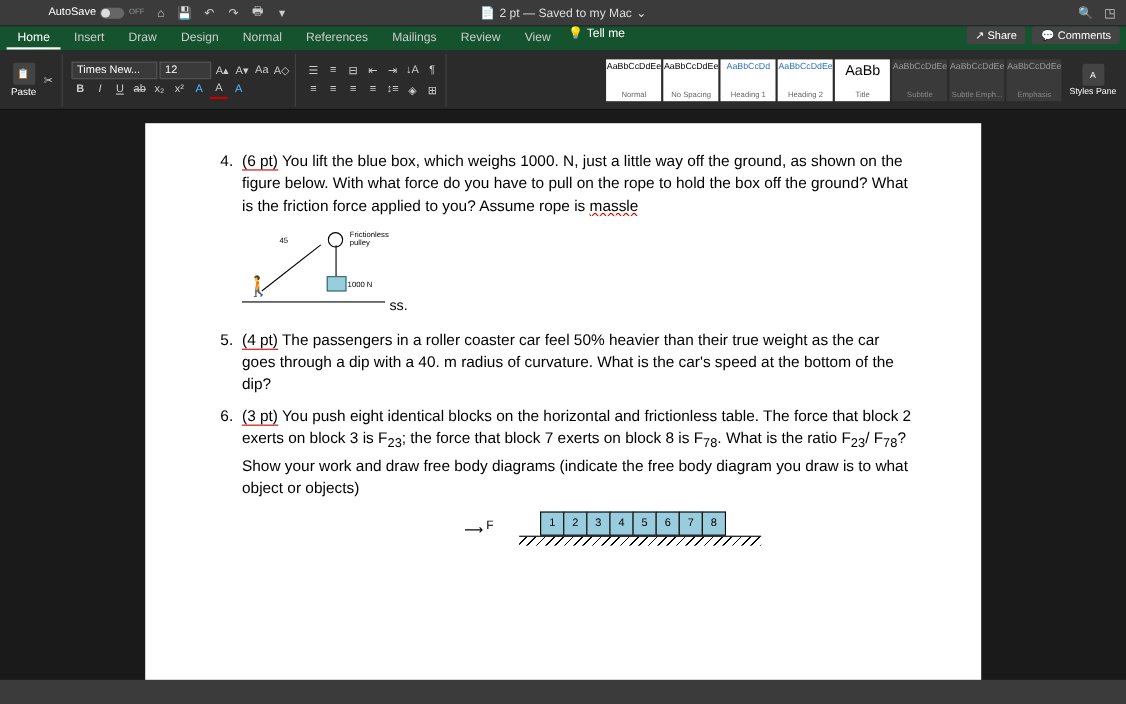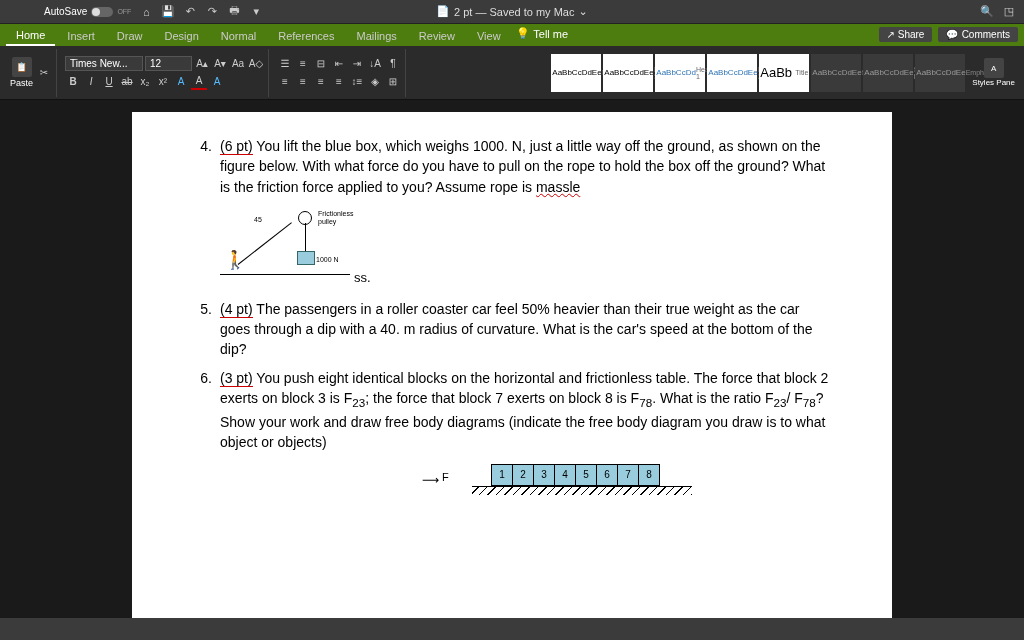--- a/index.html
+++ b/index.html
@@ -4,36 +4,36 @@
 <style>
 * { margin:0; padding:0; box-sizing:border-box; font-family: -apple-system, "Segoe UI", sans-serif; }
 body { background:#1a1a1a; width:1024px; height:640px; overflow:hidden; color:#fff; font-size:11px; }
 .titlebar { background:#3b3b3b; height:24px; display:flex; align-items:center; padding:0 8px; gap:8px; border-bottom:1px solid #222; }
 .auto { display:flex; align-items:center; gap:4px; font-size:10px;margin-left:36px; }
 .toggle { width:22px; height:10px; background:#666; border-radius:5px; position:relative; }
 .toggle::after { content:""; position:absolute; left:1px; top:1px; width:8px; height:8px; background:#ddd; border-radius:50%; }
 .ticon { width:14px; height:14px; display:inline-flex; align-items:center; justify-content:center; color:#ccc; font-size:11px; }
 .doctitle { position:absolute; left:50%; transform:translateX(-50%); font-size:11px; color:#ddd; display:flex; align-items:center; gap:4px; }
 .titler { margin-left:auto; display:flex; gap:8px; }
-.tabs { background:#4d7c0f; height:22px; display:flex; align-items:center; padding:0 6px; gap:2px; }
+.tabs { background:#14532d; height:22px; display:flex; align-items:flex-start; padding:0 6px; gap:2px; }
 .tab { padding:4px 10px 3px; font-size:11px; color:#ccc; cursor:pointer; }
 .tab.active { border-bottom:2px solid #fff; color:#fff; }
 .tellme { display:flex; align-items:center; gap:3px; margin-left:4px; padding-bottom:3px; }
 .share { margin-left:auto; display:flex; gap:6px; padding-bottom:2px; }
 .sbtn { background:#444; padding:2px 8px; border-radius:2px; font-size:10px; }
 .ribbon { background:#2b2b2b; height:54px; display:flex; align-items:center; padding:2px 6px; gap:4px; border-bottom:1px solid #111; }
 .rgroup { display:flex; align-items:center; gap:3px; height:48px; padding:0 4px; border-right:1px solid #444; }
 .paste { display:flex; flex-direction:column; align-items:center; gap:1px; font-size:9px; }
 .ricn { width:20px; height:20px; background:#444; border-radius:2px; display:flex; align-items:center; justify-content:center; }
 .font { display:flex; flex-direction:column; gap:2px; }
-.frow { display:flex; gap:2px; align-items:center; }
+.frow { display:flex; gap:2px; }
 .fbox { background:#3a3a3a; padding:1px 4px; font-size:10px; border:1px solid #555; }
 .fbt { width:16px; height:16px; display:flex; align-items:center; justify-content:center; font-size:10px; color:#ccc; }
 .styles { display:flex; gap:2px; margin-left:auto; }
-.stylebox { width:50px; height:38px; background:#fff; color:#000; font-size:8px; display:flex; flex-direction:row; align-items:center; justify-content:space-between; padding:2px 1px; }
+.stylebox { width:50px; height:38px; background:#fff; color:#000; font-size:8px; display:flex; flex-direction:column; align-items:center; justify-content:space-between; padding:2px 1px; }
 .stylebox.dark { background:#3a3a3a; color:#999; }
 .stlabel { font-size:7px; color:#666; }
 .stylebox.dark .stlabel { color:#888; }
 .spane { display:flex; flex-direction:column; align-items:center; font-size:8px; padding:0 3px; }
 .page { background:#fff; color:#000; width:760px; height:510px; margin:12px auto 0; padding:24px 60px; font-family:"Times New Roman",serif; font-size:14px; line-height:1.45; overflow:hidden; }
 .q { display:flex; margin-bottom:8px; }
 .qn { width:28px; text-align:right; padding-right:8px; }
 .qt { flex:1; }
 .ul { border-bottom:1px solid #c00; }
 .wavy { text-decoration: underline wavy #c00; text-decoration-thickness:1px; }

